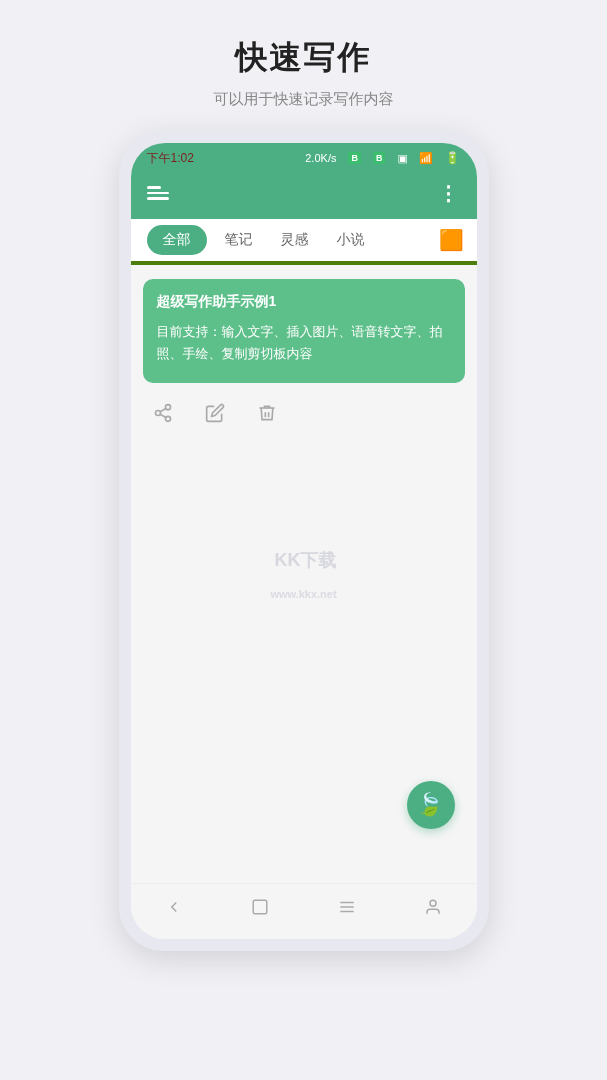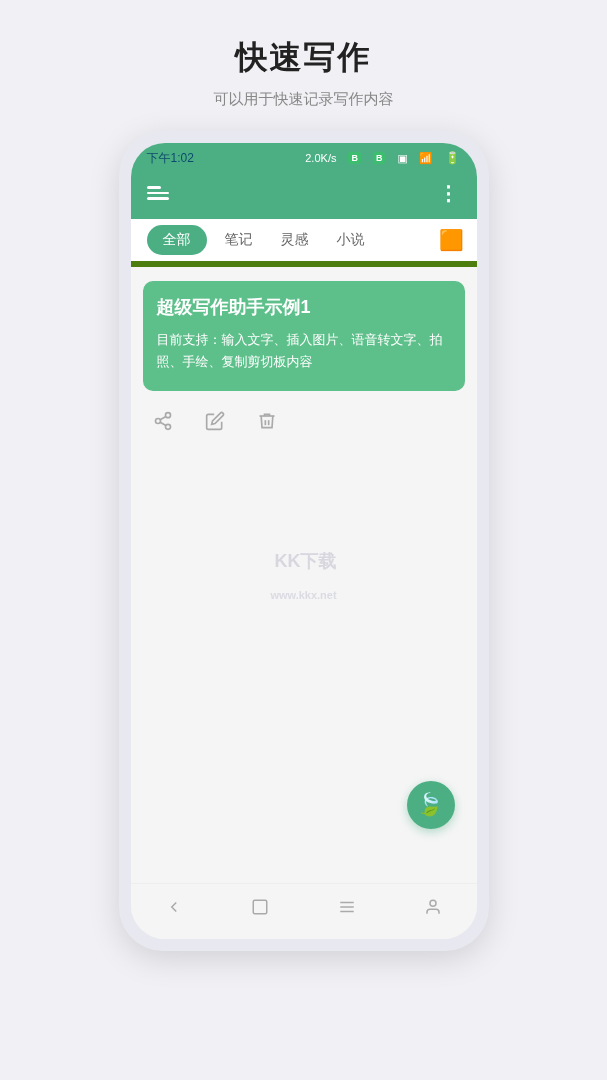--- a/index.html
+++ b/index.html
@@ -52,21 +52,21 @@
     
     .status-bar {
       background: #4caf84;
       display: flex;
       justify-content: space-between;
       align-items: center;
       padding: 6px 16px 4px 16px;
       height: 28px;
     }
     .status-time {
-      color: #0c4a6e;
+      color: #7f1d1d;
       font-size: 12px;
       font-weight: 500;
     }
     .status-icons {
       display: flex;
       align-items: center;
       gap: 12px;
       color: #fff;
       font-size: 11px;
     }
@@ -108,21 +108,21 @@
       font-weight: bold;
       letter-spacing: 2px;
     }
 
     
     .tab-bar {
       background: #fff;
       display: flex;
       align-items: center;
       padding: 0 12px;
-      border-bottom: 6px solid #4d7c0f;
+      border-bottom: 4px solid #4d7c0f;
       gap: 0;
     }
     .tab-item {
       padding: 10px 14px;
       font-size: 14px;
       color: #666;
       cursor: pointer;
       position: relative;
     }
     .tab-item.active {
@@ -148,21 +148,21 @@
 
     
     .note-card {
       background: #5dbf8a;
       border-radius: 10px;
       padding: 14px 14px 10px 14px;
       color: #fff;
       margin-bottom: 8px;
     }
     .note-title {
-      font-size: 18px;
+      font-size: 14px;
       font-weight: 600;
       margin-bottom: 10px;
     }
     .note-body {
       font-size: 13px;
       line-height: 1.7;
       margin-bottom: 8px;
     }
     .note-date {
       font-size: 11px;

